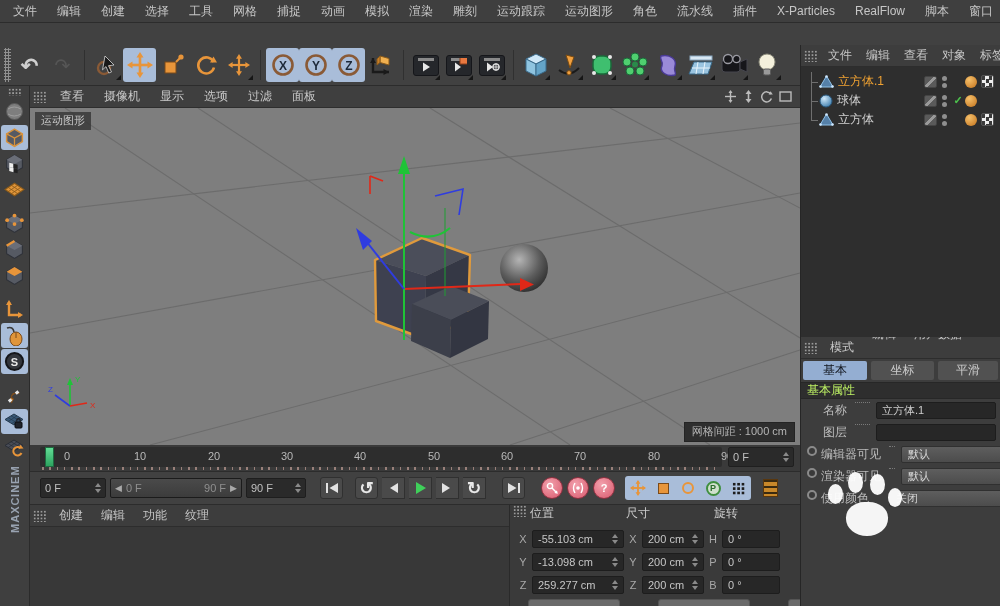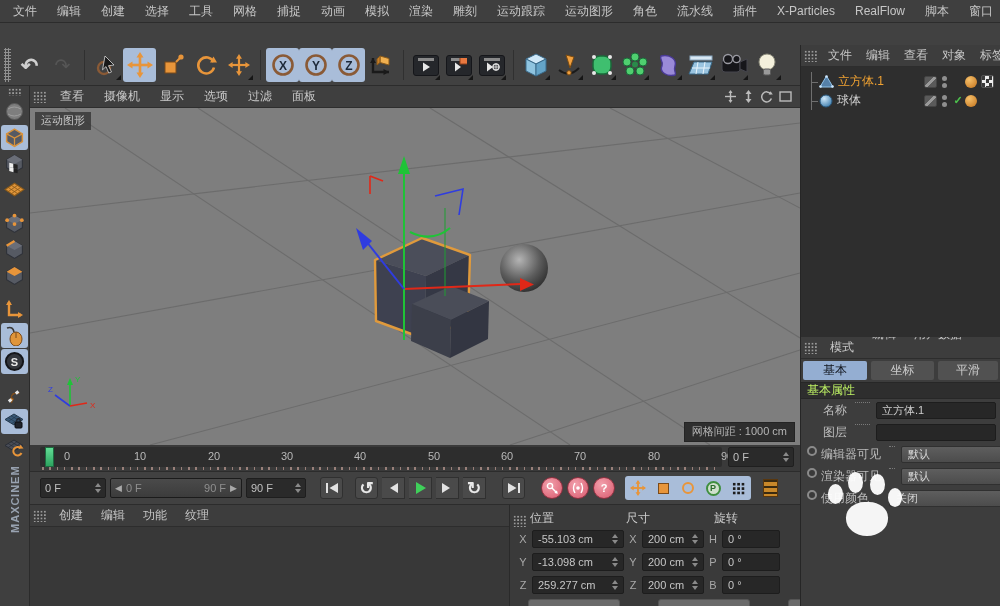--- a/index.html
+++ b/index.html
@@ -107,21 +107,21 @@
                background-size:4.4px 4.4px; }
   .film { width:15px; height:18px; background:#c8882a; border:1px solid #59370e;
           background-image:linear-gradient(#3a2a10 2px, transparent 2px), linear-gradient(#3a2a10 2px, transparent 2px);
           background-size:100% 6px; margin-left:8px;}
 
   
   .bottom { flex:1; display:flex; }
   .materials { width:480px; background:#383838; border-right:1px solid #2a2a2a; }
   .panel-menu { height:22px; display:flex; align-items:center; background:#3d3d3d; border-bottom:1px solid #2d2d2d; }
   .coords { flex:1; background:#3a3a3a; position:relative; overflow:hidden; }
-  .coords-head { height:22px; display:flex; align-items:flex-end; color:#cccccc; }
+  .coords-head { height:22px; display:flex; align-items:flex-start; color:#cccccc; }
   .coords-head b { font-weight:normal; }
   .crow { display:flex; align-items:center; height:23px; padding-left:8px; gap:4px; }
   .clab { width:10px; color:#a8a8a8; font-size:11px; text-align:center; }
   .cfield { height:18px; background:#272727; border:1px solid #1d1d1d; border-radius:2px; color:#c6c6c6;
             font-size:11px; display:flex; align-items:center; padding:0 5px; }
   .cf-pos { width:92px; } .cf-size { width:62px; } .cf-rot { width:58px; }
   .stub-btns { position:absolute; bottom:-5px; left:18px; display:flex; gap:38px; }
   .stub-btns div { width:92px; height:12px; background:#6a6a6a; border-radius:3px; border:1px solid #555; }
   .stub-btns div:last-child{ width:64px; }
 
@@ -868,20 +868,38 @@
           <span class="c-slash"></span>
           <span class="c-dots">
               <i></i>
               <i></i>
             </span>
           <span class="c-check">✓</span>
           <span class="c-ball"></span>
           <span class="c-tag"></span>
         </div>
 
+        <div class="om-row last">
+          <span class="tree"></span>
+          <svg width="15" height="13" viewBox="0 0 15 13">
+            <polygon points="7.5,1 14,12 1,12" fill="#5580a8" stroke="#8fc1e8"></polygon>
+            <circle cx="7.5" cy="1.5" r="1.3" fill="#cfe8ff"></circle>
+              <circle cx="1.5" cy="11.5" r="1.3" fill="#cfe8ff"></circle>
+              <circle cx="13.5" cy="11.5" r="1.3" fill="#cfe8ff"></circle>
+          </svg>
+          <span class="obj-name">立方体</span>
+          <span class="c-slash"></span>
+          <span class="c-dots">
+              <i></i>
+              <i></i>
+            </span>
+          <span class="c-check"></span>
+          <span class="c-ball"></span>
+          <span class="c-tag checker"></span>
+        </div>
       </div>
     </div>
 
     <div class="am">
       <div class="panel-menu">
         <span class="grip"></span>
         <span style="display:flex">
 
         <span class="menu-item" style="padding:15px 9px">模式</span>
             <span class="menu-item" style="padding:2px 9px">编辑</span>

